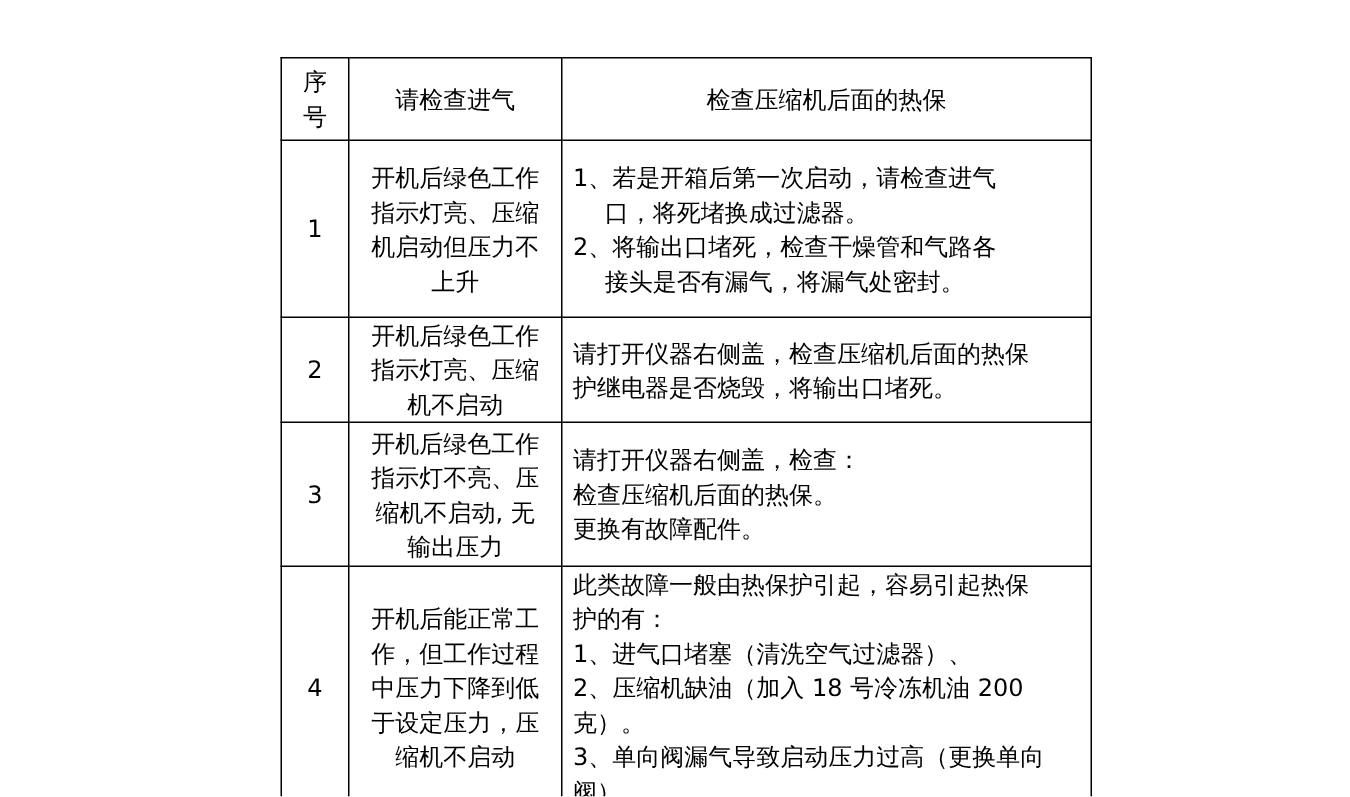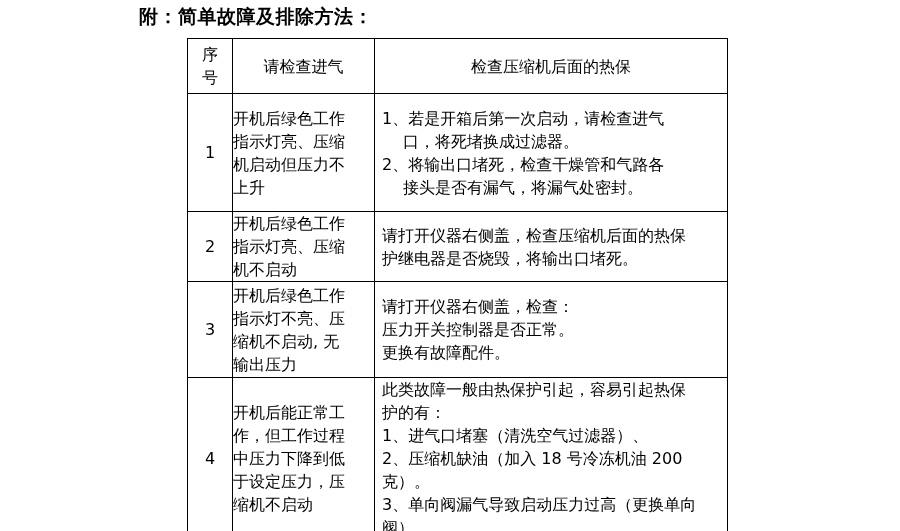--- a/index.html
+++ b/index.html
@@ -45,40 +45,40 @@
     overflow: hidden;
   }
   .fault-table th {
     text-align: center;
     white-space: pre-line;
   }
   td.cell-num {
     text-align: center;
   }
   td.cell-phen {
+    text-align: center;
     white-space: pre-line;
   }
   td.cell-sol {
     text-align: left;
     white-space: pre-wrap;
     padding-left: 7px;
     padding-right: 3px;
   }
   tr.row-header { height: 55px; }
   tr.row-1 { height: 118px; }
   tr.row-2 { height: 65px; }
   tr.row-3 { height: 96px; }
   tr.row-4 { height: 152px; }
 </style>
 </head>
 <body>
 
 <div class="page">
 
-  <div class="doc-title">附：简单故障及排除方法：</div>
 
   <table class="fault-table">
     <colgroup>
       <col class="c-num">
       <col class="c-phen">
       <col class="c-sol">
     </colgroup>
     <thead>
       <tr class="row-header">
         <th>序
@@ -107,21 +107,21 @@
         <td class="cell-sol">请打开仪器右侧盖，检查压缩机后面的热保
 护继电器是否烧毁，将输出口堵死。</td>
       </tr>
       <tr class="row-3">
         <td class="cell-num">3</td>
         <td class="cell-phen">开机后绿色工作
 指示灯不亮、压
 缩机不启动, 无
 输出压力</td>
         <td class="cell-sol">请打开仪器右侧盖，检查：
-压力开关控制器是否正常。
+检查压缩机后面的热保。
 更换有故障配件。</td>
       </tr>
       <tr class="row-4">
         <td class="cell-num">4</td>
         <td class="cell-phen">开机后能正常工
 作，但工作过程
 中压力下降到低
 于设定压力，压
 缩机不启动</td>
         <td class="cell-sol">此类故障一般由热保护引起，容易引起热保

